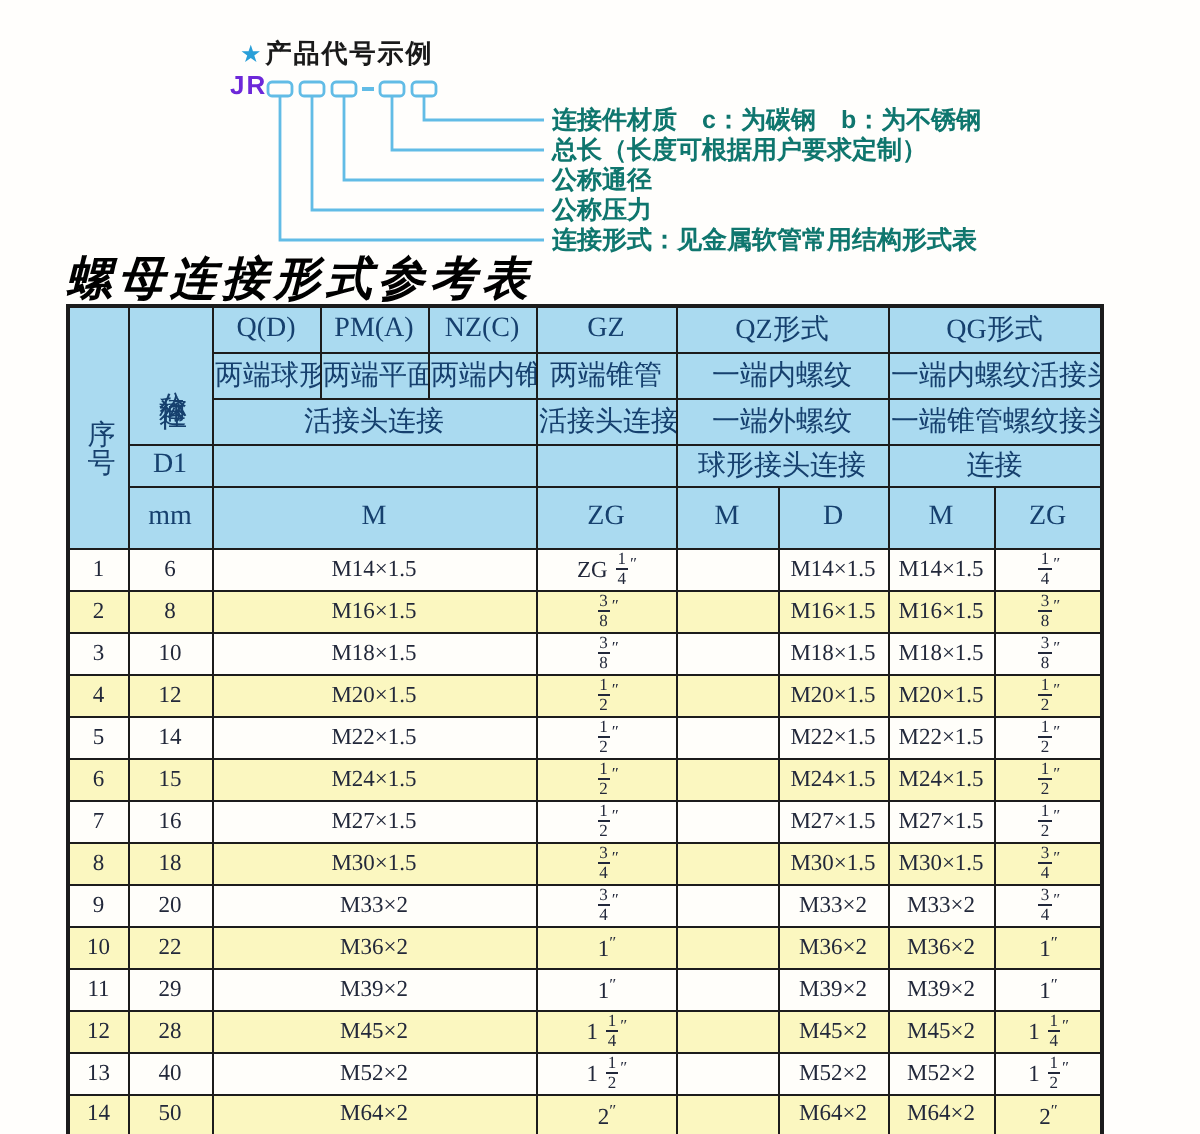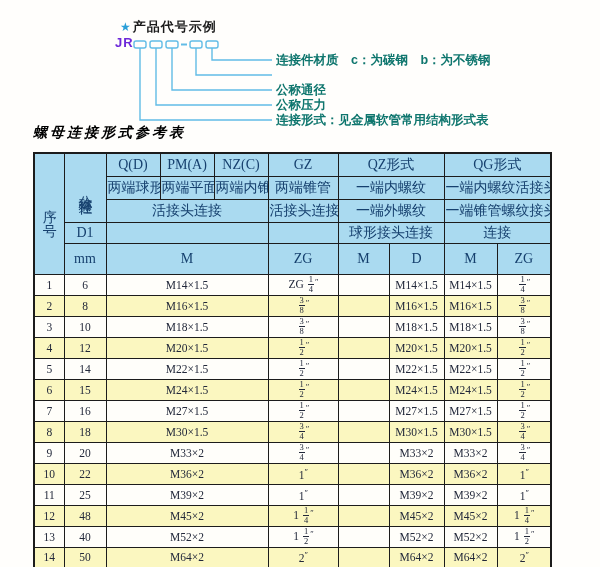--- a/index.html
+++ b/index.html
@@ -32,21 +32,21 @@
   .diagram svg{position:absolute;left:0;top:0;}
   .dlabel{
     position:absolute;left:272px;height:15px;line-height:15px;
     font-family:"Liberation Sans","DejaVu Sans",sans-serif;
     font-weight:bold;font-size:12.5px;color:#0f766e;white-space:nowrap;
   }
   
   .table-title{
     position:absolute;left:33px;top:124px;margin:0;
     font-family:"Liberation Serif","DejaVu Serif",serif;
-    font-style:italic;font-weight:bold;font-size:14px;color:#000;
+    font-style:italic;font-weight:bold;font-size:23px;color:#000;
     letter-spacing:3px;
     text-align:center;
   }
   
   table.ref{
     position:absolute;left:33px;top:152px;width:517px;
     border-collapse:collapse;table-layout:fixed;
     border:2px solid var(--border);
   }
   table.ref th,table.ref td{
@@ -101,20 +101,21 @@
         <polyline points="208,48 208,60 268,60"></polyline>
         <polyline points="192,48 192,75 268,75"></polyline>
         <polyline points="168,48 168,90 268,90"></polyline>
         <polyline points="152,48 152,105 268,105"></polyline>
         <polyline points="136,48 136,120 268,120"></polyline>
       </g>
     </svg>
     <div class="diagram-title"><span class="star">★</span><span>产品代号示例</span></div>
     <div class="jr-prefix">JR</div>
     <div class="dlabel" style="top:53px">连接件材质　c：为碳钢　b：为不锈钢</div>
+    <div class="dlabel" style="top:68px">总长（长度可根据用户要求定制）</div>
     <div class="dlabel" style="top:83px">公称通径</div>
     <div class="dlabel" style="top:98px">公称压力</div>
     <div class="dlabel" style="top:113px">连接形式：见金属软管常用结构形式表</div>
   </div>
 
   <h1 class="table-title">螺母连接形式参考表</h1>
 
   <table class="ref">
     <colgroup>
       <col style="width:30px">
@@ -266,31 +267,31 @@
           <td>22</td>
           <td colspan="3">M36×2</td>
           <td>1<span class="inch">″</span></td>
           <td></td>
           <td>M36×2</td>
           <td>M36×2</td>
           <td>1<span class="inch">″</span></td>
         </tr>
         <tr>
           <td>11</td>
-          <td>25</td>
+          <td>29</td>
           <td colspan="3">M39×2</td>
           <td>1<span class="inch">″</span></td>
           <td></td>
           <td>M39×2</td>
           <td>M39×2</td>
           <td>1<span class="inch">″</span></td>
         </tr>
         <tr class="alt">
           <td>12</td>
-          <td>48</td>
+          <td>28</td>
           <td colspan="3">M45×2</td>
           <td>1 <span class="frac"><span class="fnum">1</span><span class="fden">4</span></span><span class="inch">″</span></td>
           <td></td>
           <td>M45×2</td>
           <td>M45×2</td>
           <td>1 <span class="frac"><span class="fnum">1</span><span class="fden">4</span></span><span class="inch">″</span></td>
         </tr>
         <tr>
           <td>13</td>
           <td>40</td>

